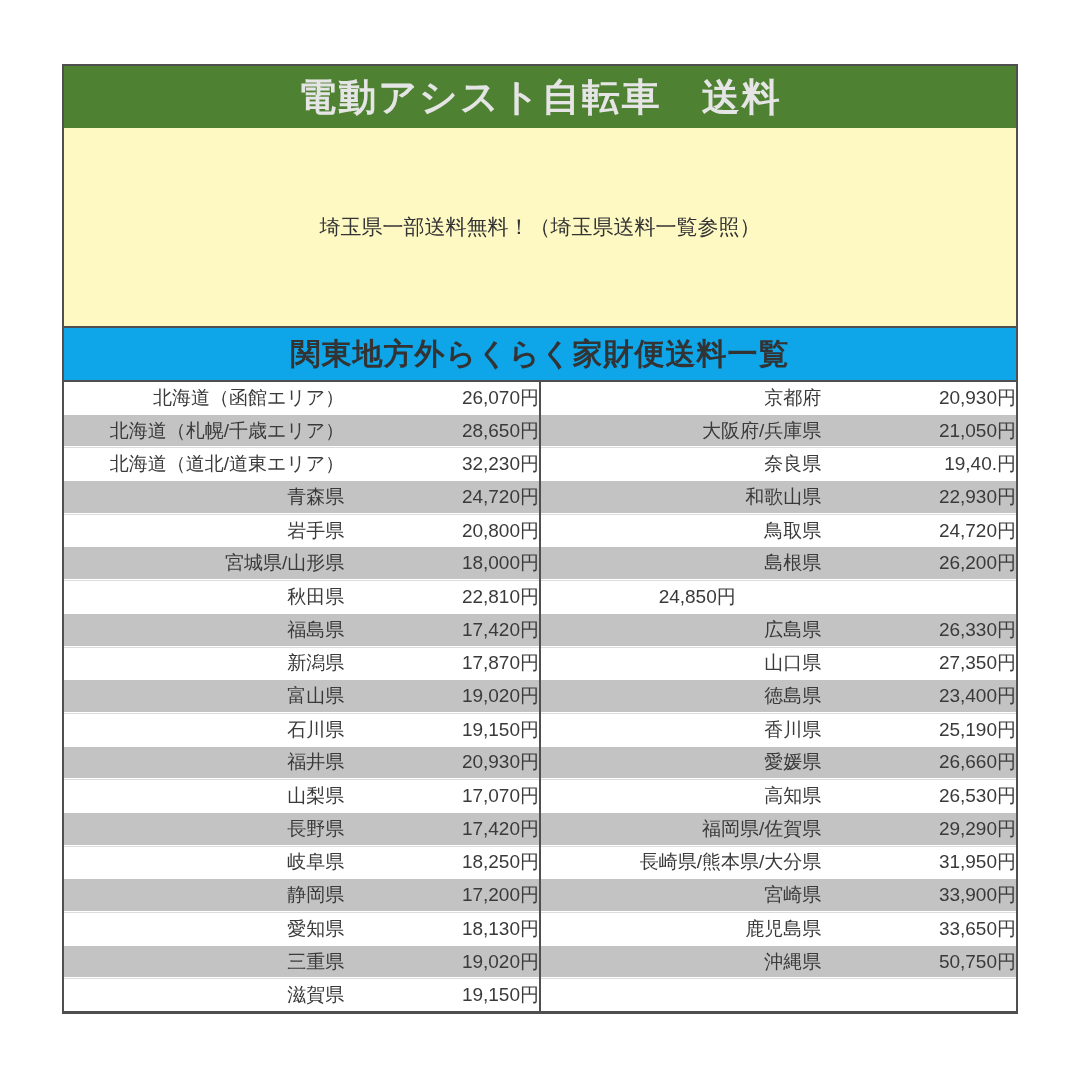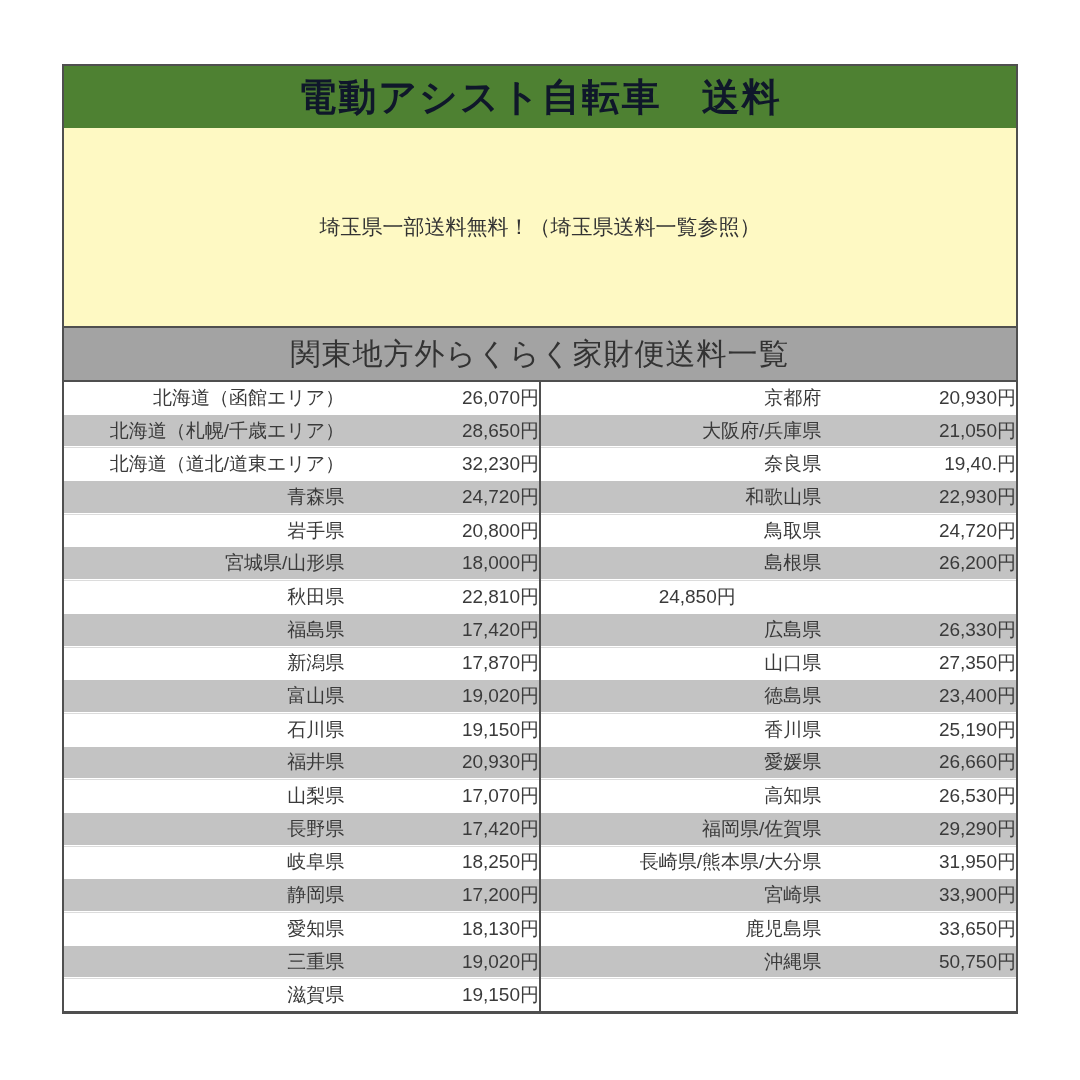--- a/index.html
+++ b/index.html
@@ -20,21 +20,21 @@
     border: 2px solid #4f4f4f;
     border-bottom-width: 3px;
     display: flex;
     flex-direction: column;
     background: #ffffff;
   }
   .title-bar {
     height: 62px;
     flex: none;
     background: #4e8132;
-    color: #0f172a;
+    color: #e5e5e5;
     font-size: 38px;
     font-weight: bold;
     display: flex;
     align-items: center;
     justify-content: center;
     letter-spacing: 2px;
   }
   .notes {
     height: 198px;
     flex: none;
@@ -49,26 +49,26 @@
   .note-line {
     font-size: 21px;
     color: #333333;
     text-align: center;
     white-space: pre;
   }
   .sub-header {
     height: 56px;
     flex: none;
     box-sizing: border-box;
-    background: #a3a3a3;
+    background: #0ea5e9;
     border-top: 2px solid #4f4f4f;
     border-bottom: 2px solid #4f4f4f;
     color: #333333;
     font-size: 30px;
-    font-weight: normal;
+    font-weight: bold;
     display: flex;
     align-items: center;
     justify-content: center;
     letter-spacing: 1px;
   }
   .table-area {
     flex: 1;
     display: flex;
     min-height: 0;
     text-align: right;

